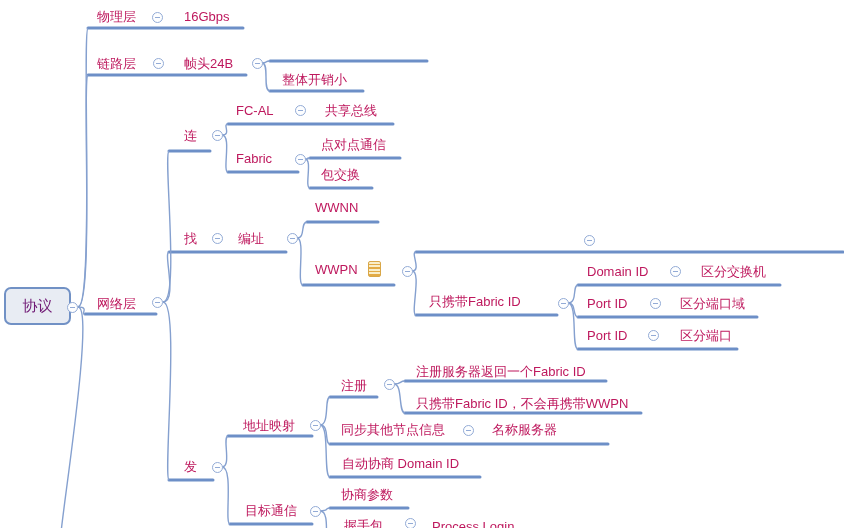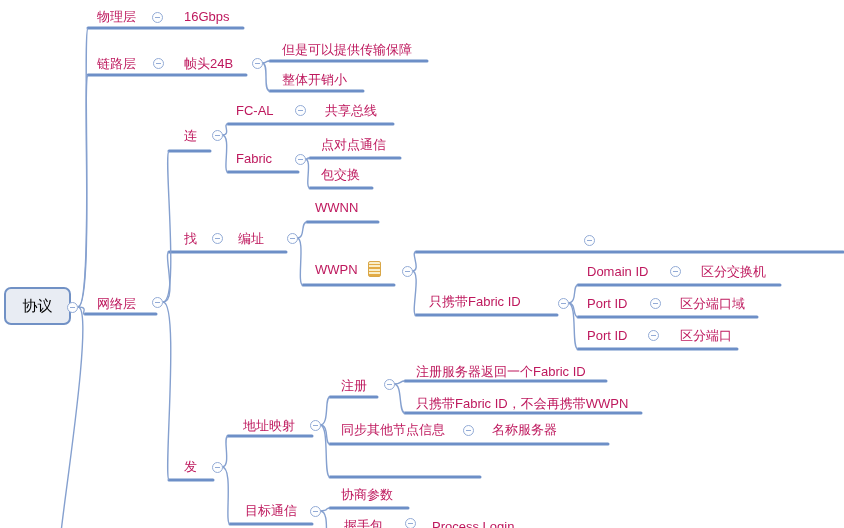--- a/index.html
+++ b/index.html
@@ -22,21 +22,21 @@
   }
   .root-node{
     position:absolute;
     z-index:3;
     left:4px;top:287px;
     width:67px;height:38px;
     background:#e8ecf3;
     border:2px solid #7191c5;
     border-radius:7px;
     display:flex;align-items:center;justify-content:center;
-    font-size:15px;color:#000000;
+    font-size:15px;color:#701a75;
     box-sizing:border-box;
   }
   .collapse{
     position:absolute;z-index:4;
     width:11px;height:11px;border-radius:50%;
     background:#fdfeff;border:1px solid #93abd6;
     box-sizing:border-box;
     display:flex;align-items:center;justify-content:center;
   }
   .collapse::after{
@@ -119,21 +119,20 @@
       <path class="c" d="M320 511 C332 511 322 548 330 550"></path>
     </g>
   </svg>
 
   <div class="root-node">协议</div>
 
   <div class="node" style="left:97px;top:8px">物理层</div>
   <div class="node" style="left:184px;top:8px">16Gbps</div>
   <div class="node" style="left:97px;top:55px">链路层</div>
   <div class="node" style="left:184px;top:55px">帧头24B</div>
-  <div class="node" style="left:282px;top:41px">但是可以提供传输保障</div>
   <div class="node" style="left:282px;top:71px">整体开销小</div>
 
   <div class="node" style="left:97px;top:295px">网络层</div>
 
   <div class="node" style="left:184px;top:127px">连</div>
   <div class="node" style="left:236px;top:102px">FC-AL</div>
   <div class="node" style="left:325px;top:102px">共享总线</div>
   <div class="node" style="left:236px;top:150px">Fabric</div>
   <div class="node" style="left:321px;top:136px">点对点通信</div>
   <div class="node" style="left:321px;top:166px">包交换</div>
@@ -151,20 +150,21 @@
   <div class="node" style="left:587px;top:327px">Port ID</div>
   <div class="node" style="left:680px;top:327px">区分端口</div>
 
   <div class="node" style="left:184px;top:458px">发</div>
   <div class="node" style="left:243px;top:417px">地址映射</div>
   <div class="node" style="left:341px;top:377px">注册</div>
   <div class="node" style="left:416px;top:363px">注册服务器返回一个Fabric ID</div>
   <div class="node" style="left:416px;top:395px">只携带Fabric ID，不会再携带WWPN</div>
   <div class="node" style="left:341px;top:421px">同步其他节点信息</div>
   <div class="node" style="left:492px;top:421px">名称服务器</div>
+  <div class="node" style="left:342px;top:455px">自动协商 Domain ID</div>
   <div class="node" style="left:245px;top:502px">目标通信</div>
   <div class="node" style="left:341px;top:486px">协商参数</div>
   <div class="node" style="left:344px;top:517px">握手包</div>
   <div class="node" style="left:432px;top:518px">Process Login</div>
 
   <div class="collapse" style="left:151.5px;top:11.5px"></div>
   <div class="collapse" style="left:152.5px;top:57.5px"></div>
   <div class="collapse" style="left:251.5px;top:57.5px"></div>
   <div class="collapse" style="left:66.5px;top:301.5px"></div>
   <div class="collapse" style="left:151.5px;top:296.5px"></div>

